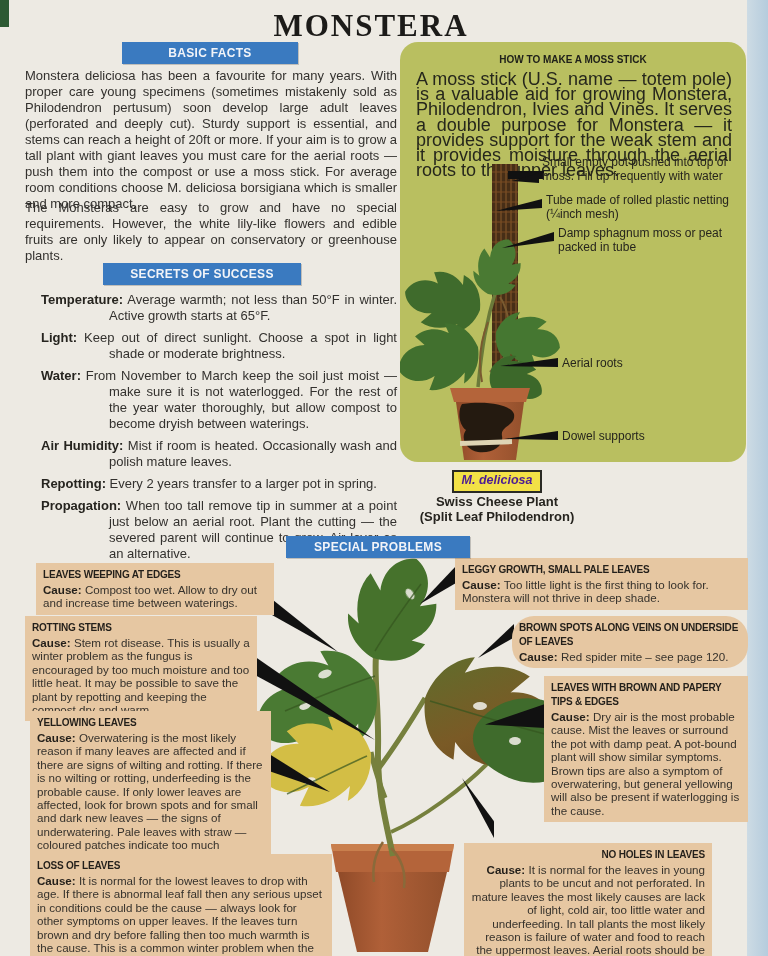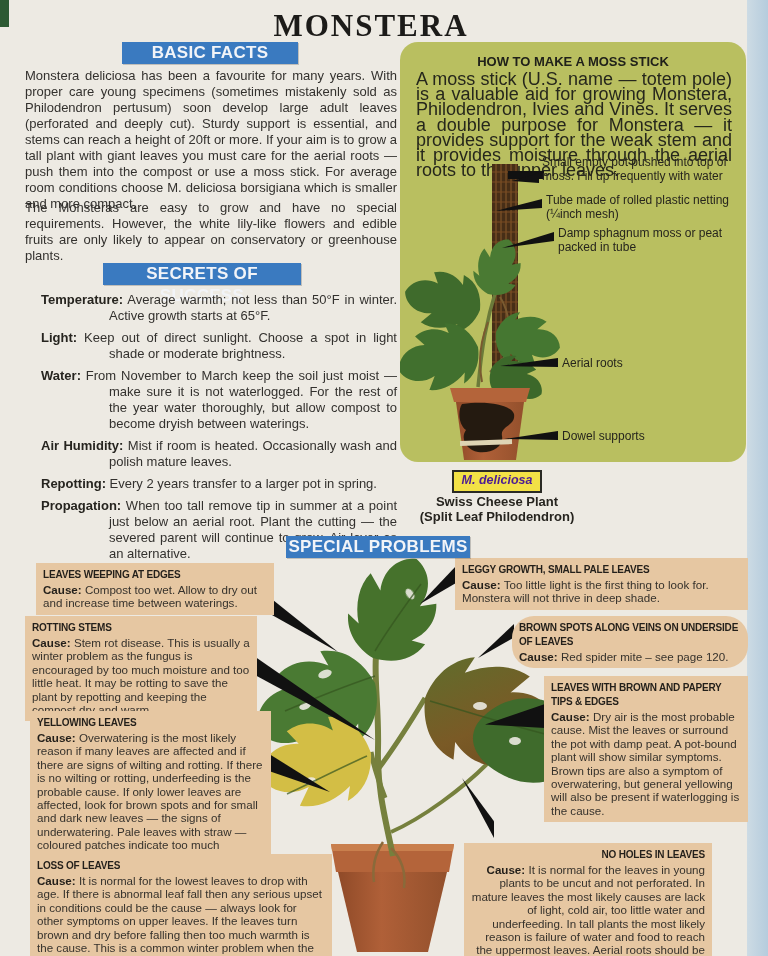--- a/index.html
+++ b/index.html
@@ -1,27 +1,27 @@
 <!DOCTYPE html>
 <html><head>
 <meta charset="utf-8">
 <style>
   html,body{margin:0;padding:0;}
   body{width:768px;height:956px;position:relative;background:#d7dbd8;font-family:"Liberation Sans",sans-serif;}
   .page{position:absolute;inset:0;background:#edeae3;overflow:hidden;}
   .edge-right{position:absolute;right:0;top:0;width:21px;height:956px;background:linear-gradient(90deg,#cddbe4,#b5ccdd);}
   .edge-topleft{position:absolute;left:0;top:0;width:9px;height:27px;background:#2d5a33;}
   .page-title{position:absolute;left:0;right:26px;top:8px;text-align:center;font-family:"Liberation Serif",serif;font-weight:bold;font-size:31px;letter-spacing:2px;color:#1c1b19;}
-  .bluehdr{position:absolute;background:#3a7ac0;color:#f2f4f8;font-weight:bold;font-size:17px;text-align:center;line-height:22px;height:22px;letter-spacing:.3px;box-shadow:1px 1px 0 rgba(60,60,60,.25);}
+  .bluehdr{position:absolute;background:#3a7ac0;color:#f2f4f8;font-weight:bold;font-size:12px;text-align:center;line-height:22px;height:22px;letter-spacing:.3px;box-shadow:1px 1px 0 rgba(60,60,60,.25);}
   .bodytext{position:absolute;color:#33312e;font-size:13px;line-height:16px;text-align:justify;}
   .sitem{margin:0 0 6px 16px;padding-left:68px;text-indent:-68px;}
   .sitem b{color:#26241f;}
   
   .greenbox{position:absolute;left:400px;top:42px;width:346px;height:420px;background:#b9bf60;border-radius:18px;color:#26271c;}
-  .gb-title{position:absolute;left:0;right:0;top:12px;text-align:center;font-weight:bold;font-size:13px;color:#20211a;}
+  .gb-title{position:absolute;left:0;right:0;top:12px;text-align:center;font-weight:bold;font-size:10px;color:#20211a;}
   .gb-intro{position:absolute;left:16px;right:14px;top:30px;font-size:18px;line-height:15.2px;text-align:justify;color:#26271c;}
   .mslabel{position:absolute;font-size:12px;line-height:14px;color:#26251d;}
   .specimen-tag{position:absolute;left:452px;top:470px;width:86px;height:19px;background:#f2e146;border:2px solid #2a2a24;text-align:center;font-weight:bold;font-style:italic;font-size:12.5px;line-height:17px;color:#4c1d95;}
   .caption{position:absolute;left:392px;top:494px;width:210px;text-align:center;font-weight:bold;font-size:13px;line-height:15px;color:#26241f;}
   
   .pbox{position:absolute;background:#e6c7a2;padding:5px 7px;box-sizing:border-box;z-index:5;}
   .pbox-title{font-weight:bold;font-size:10px;line-height:14px;letter-spacing:-.2px;color:#231f1a;}
   .pbox-body{font-size:11.6px;line-height:13.4px;color:#36322c;margin-top:1px;}
   .pbox-body b{color:#231f1a;}
   .arrow{position:absolute;background:#111;z-index:4;}
@@ -194,21 +194,21 @@
   <div class="pbox" style="left:36px;top:563px;width:238px;">
     <div class="pbox-title">LEAVES WEEPING AT EDGES</div>
     <div class="pbox-body"><b>Cause:</b> <span>Compost too wet. Allow to dry out and increase time between waterings.</span></div>
   </div>
   <div class="pbox" style="left:455px;top:558px;width:293px;">
     <div class="pbox-title">LEGGY GROWTH, SMALL PALE LEAVES</div>
     <div class="pbox-body"><b>Cause:</b> <span>Too little light is the first thing to look for. Monstera will not thrive in deep shade.</span></div>
   </div>
   <div class="pbox" style="left:25px;top:616px;width:232px;">
     <div class="pbox-title">ROTTING STEMS</div>
-    <div class="pbox-body"><b>Cause:</b> <span>Stem rot disease. This is usually a winter problem as the fungus is encouraged by too much moisture and too little heat. It may be rotting to save the plant by repotting and keeping the compost dry and warm.</span></div>
+    <div class="pbox-body"><b>Cause:</b> <span>Stem rot disease. This is usually a winter problem as the fungus is encouraged by too much moisture and too little heat. It may be possible to save the plant by repotting and keeping the compost dry and warm.</span></div>
   </div>
   <div class="pbox" style="left:512px;top:616px;width:236px;border-radius:22px;">
     <div class="pbox-title">BROWN SPOTS ALONG VEINS ON UNDERSIDE OF LEAVES</div>
     <div class="pbox-body"><b>Cause:</b> <span>Red spider mite – see page 120.</span></div>
   </div>
   <div class="pbox" style="left:30px;top:711px;width:241px;">
     <div class="pbox-title">YELLOWING LEAVES</div>
     <div class="pbox-body"><b>Cause:</b> <span>Overwatering is the most likely reason if many leaves are affected and if there are signs of wilting and rotting. If there is no wilting or rotting, underfeeding is the probable cause. If only lower leaves are affected, look for brown spots and for small and dark new leaves — the signs of underwatering. Pale leaves with straw — coloured patches indicate too much sunlight.</span></div>
   </div>
   <div class="pbox" style="left:544px;top:676px;width:204px;">

